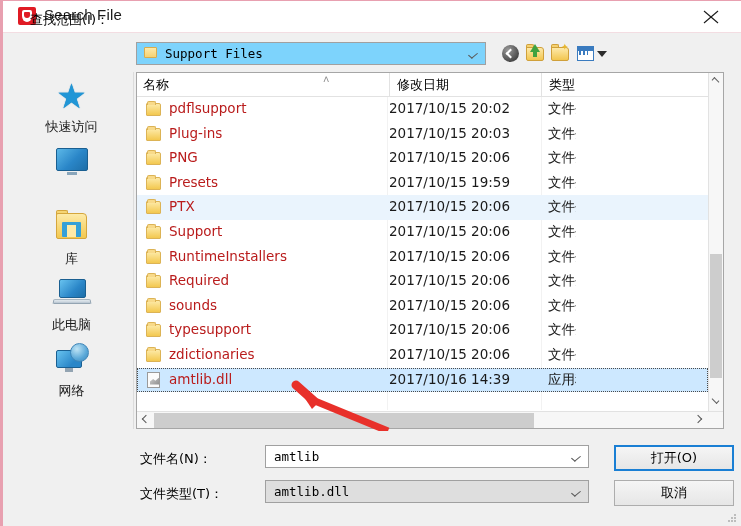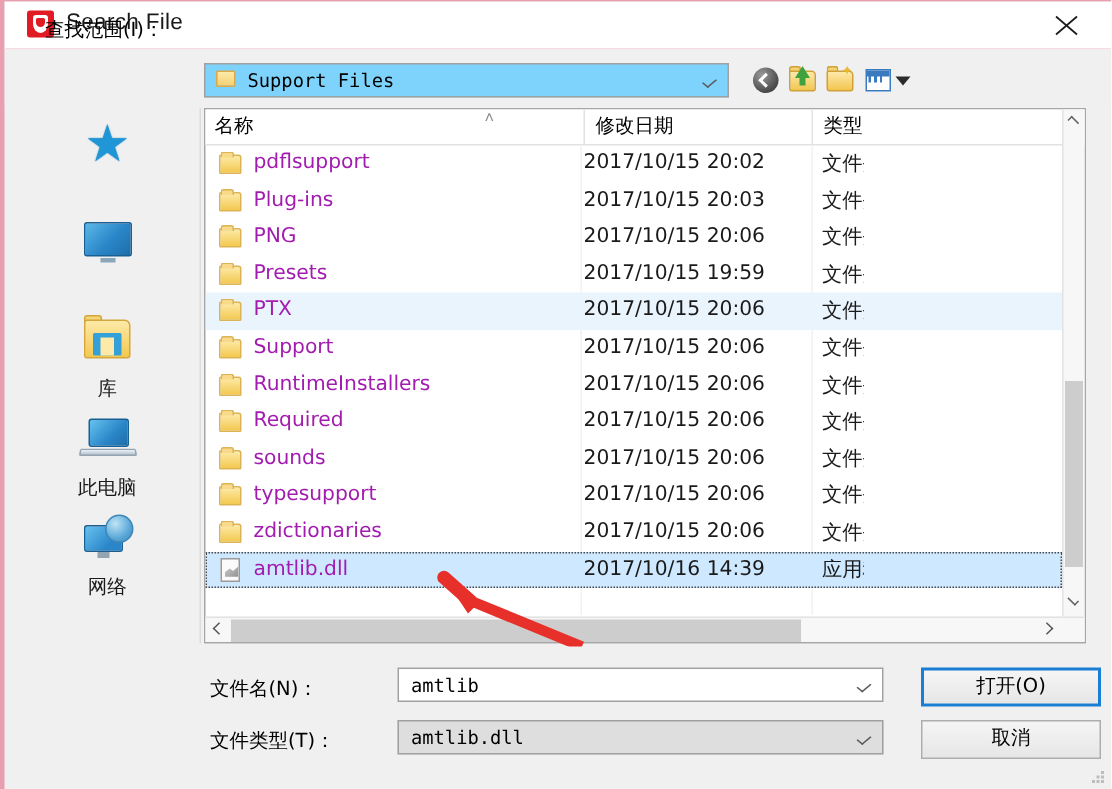--- a/index.html
+++ b/index.html
@@ -309,21 +309,21 @@
     position: absolute; left: 1px; top: 0px; width: 13px; height: 16px;
     background: #fbfbfb; border: 1px solid #9a9a9a;
   }
   .dllico::after {
     content:''; position:absolute; left:2px; top:5px; width:9px; height:7px;
     background: linear-gradient(135deg,#c9c9c9,#8f8f8f);
     clip-path: polygon(0 55%, 35% 20%, 60% 45%, 100% 0, 100% 100%, 0 100%);
   }
   .fname {
     position: absolute; left: 32px; top: 3px;
-    font-size: 13.5px; color: #a21caf;
+    font-size: 13.5px; color: #b91c1c;
     font-family: "DejaVu Sans", sans-serif;
     white-space: nowrap;
   }
   .fdate {
     position: absolute; left: 252px; top: 3px;
     font-size: 13.5px; color: #1a1a1a;
     font-family: "DejaVu Sans", sans-serif;
     white-space: nowrap;
   }
   .ftype {
@@ -492,20 +492,21 @@
     </div>
     <div class="dots"></div>
     <div class="vcaret"></div>
   </div>
 
   <div id="places">
     <div class="place" style="top:0px;">
       <div class="pico">
           <div class="ico-star">★</div>
         </div>
+      <div class="plabel">快速访问</div>
     </div>
     <div class="place" style="top:66px;">
       <div class="pico">
         <div class="ico-monitor">
             <div class="stand"></div>
           </div>
       </div>
     </div>
     <div class="place" style="top:132px;">
       <div class="pico">

